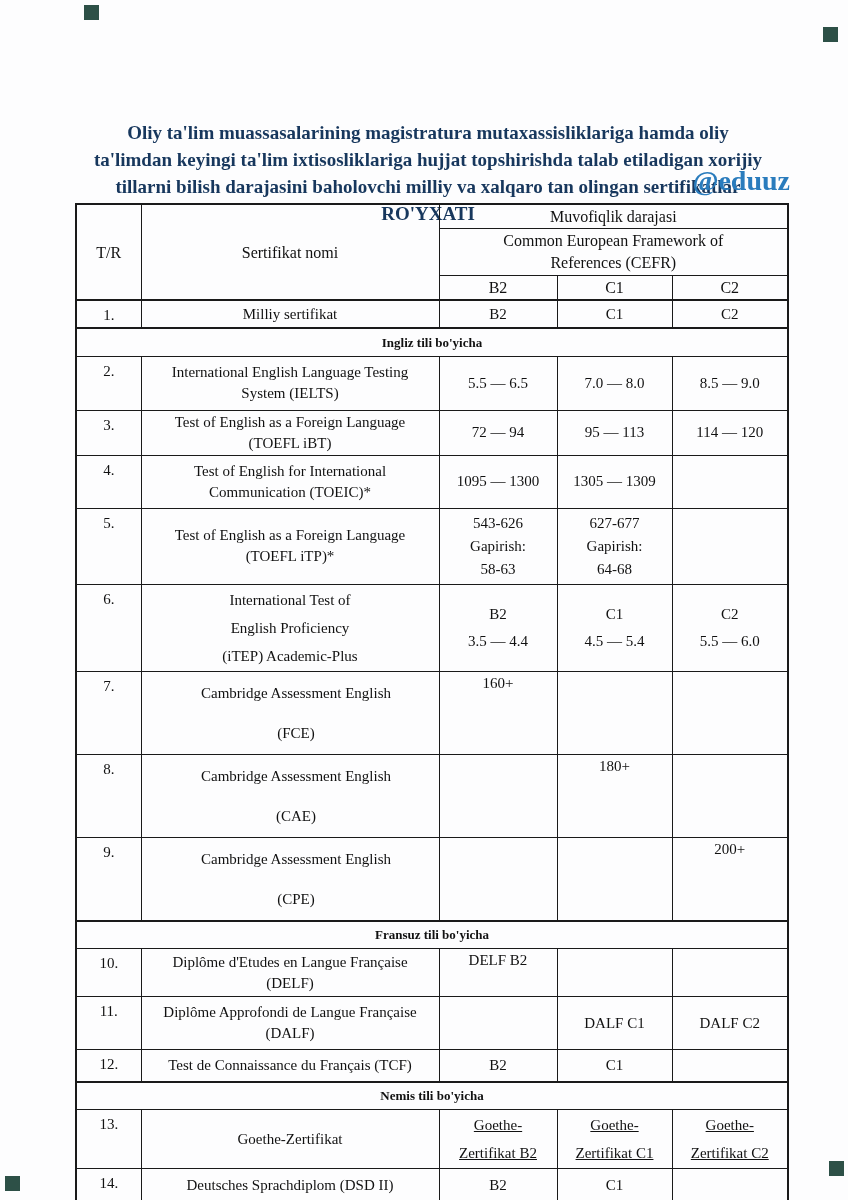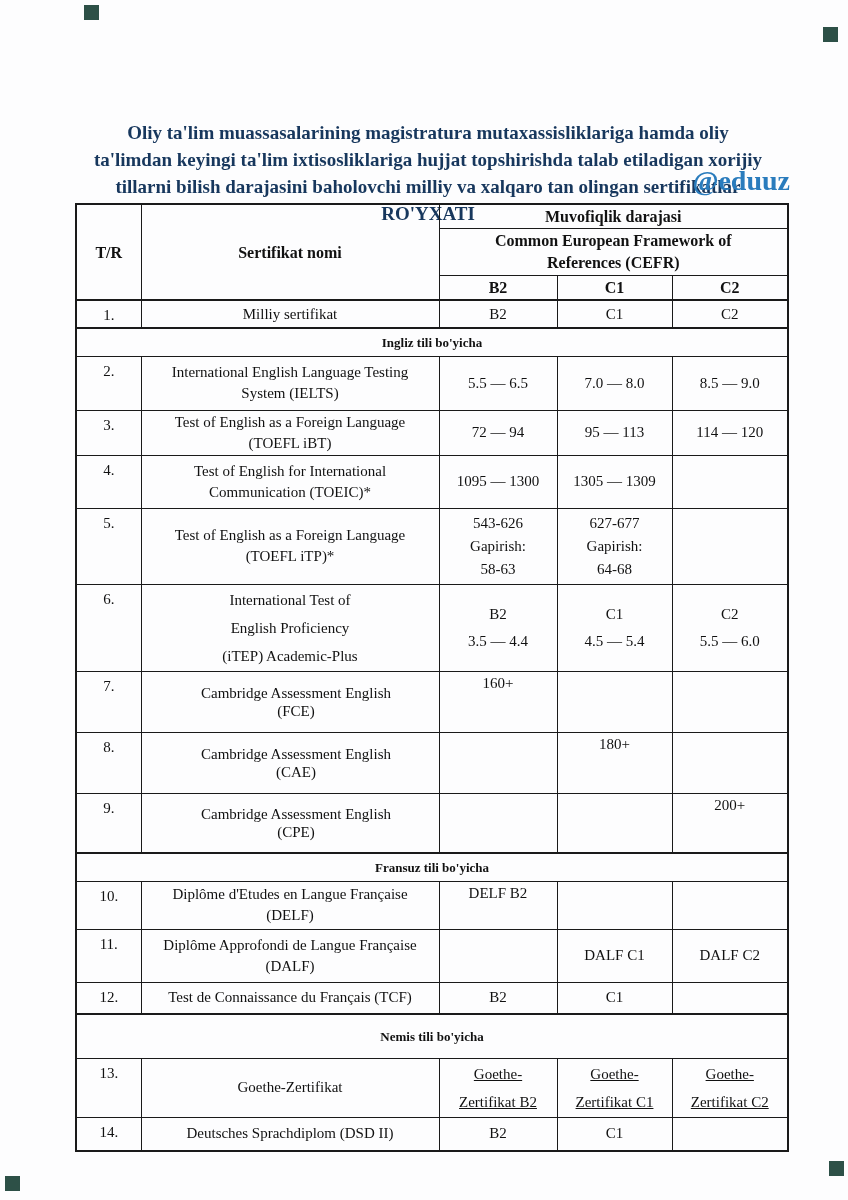--- a/index.html
+++ b/index.html
@@ -25,31 +25,31 @@
     position:absolute; left:75px; top:203px; width:712px;
     border-collapse:collapse; table-layout:fixed;
     border:2px solid var(--border);
   }
   .cert th, .cert td{
     border:1px solid var(--border);
     text-align:center; vertical-align:middle;
     padding:1px 4px; white-space:pre-line; overflow:hidden;
   }
   .cert thead{border-bottom:2px solid var(--border);}
-  .cert th{font-weight:bold; font-size:16px; line-height:21px;}
+  .cert th{font-weight:normal; font-size:16px; line-height:21px;}
   .cert th.cefr{line-height:22px;}
   .cert td{font-size:15px; line-height:21px;}
   .cert td.num{vertical-align:top; padding-top:4px; font-size:15px;}
   .cert td.sec{font-weight:bold; font-size:13px;}
   .cert tr.secrow{border-top:2px solid var(--border);}
   .cert td.lh20{line-height:28px;text-decoration:underline;}
   .cert td.lh22{line-height:23px;}
   .cert td.lh26{line-height:27px;}
   .cert td.lh27{line-height:28px;}
-  .cert td.lh30{line-height:18px;padding-left:16px;}
+  .cert td.lh30{line-height:40px;padding-left:16px;}
   .cert td.vtop{vertical-align:top; }
   .corner{position:absolute; width:15px; height:15px; background:var(--corner_marker);}
   .corner.tl{left:84px; top:5px;}
   .corner.tr{left:823px; top:27px;}
   .corner.bl{left:5px; top:1176px;}
   .corner.br{left:829px; top:1161px;}
 </style>
 </head>
 <body>
 
@@ -193,21 +193,21 @@
           <td>DALF C1</td>
           <td>DALF C2</td>
         </tr>
         <tr style="height: 32px; margin-left: 12px;">
           <td class="num">12.</td>
           <td>Test de Connaissance du Français (TCF)</td>
           <td>B2</td>
           <td>C1</td>
           <td></td>
         </tr>
-        <tr class="secrow" style="height: 44px;">
+        <tr class="secrow" style="height: 28px;">
           <td colspan="5" class="sec">Nemis tili bo'yicha</td>
         </tr>
         <tr style="height: 54px;">
           <td class="num">13.</td>
           <td>Goethe-Zertifikat</td>
           <td class="lh20">Goethe-
 Zertifikat B2</td>
           <td class="lh20">Goethe-
 Zertifikat C1</td>
           <td class="lh20">Goethe-

